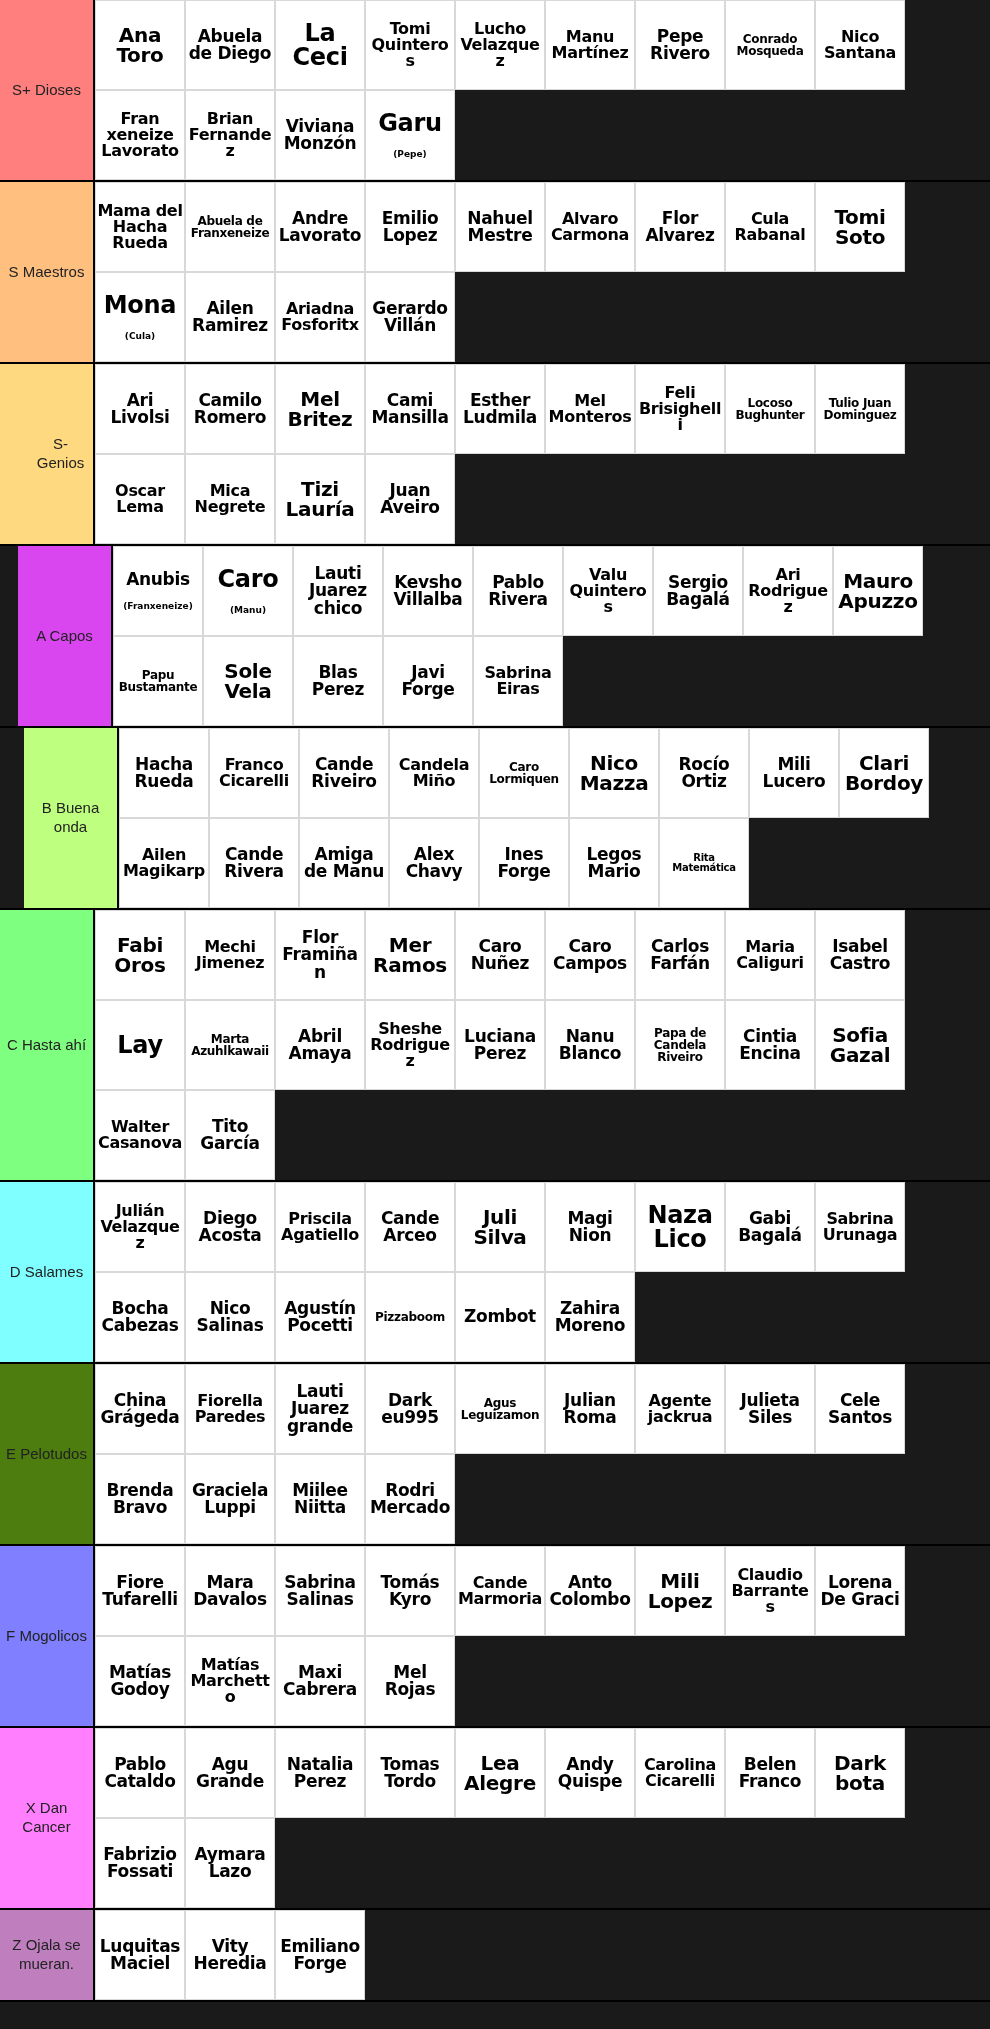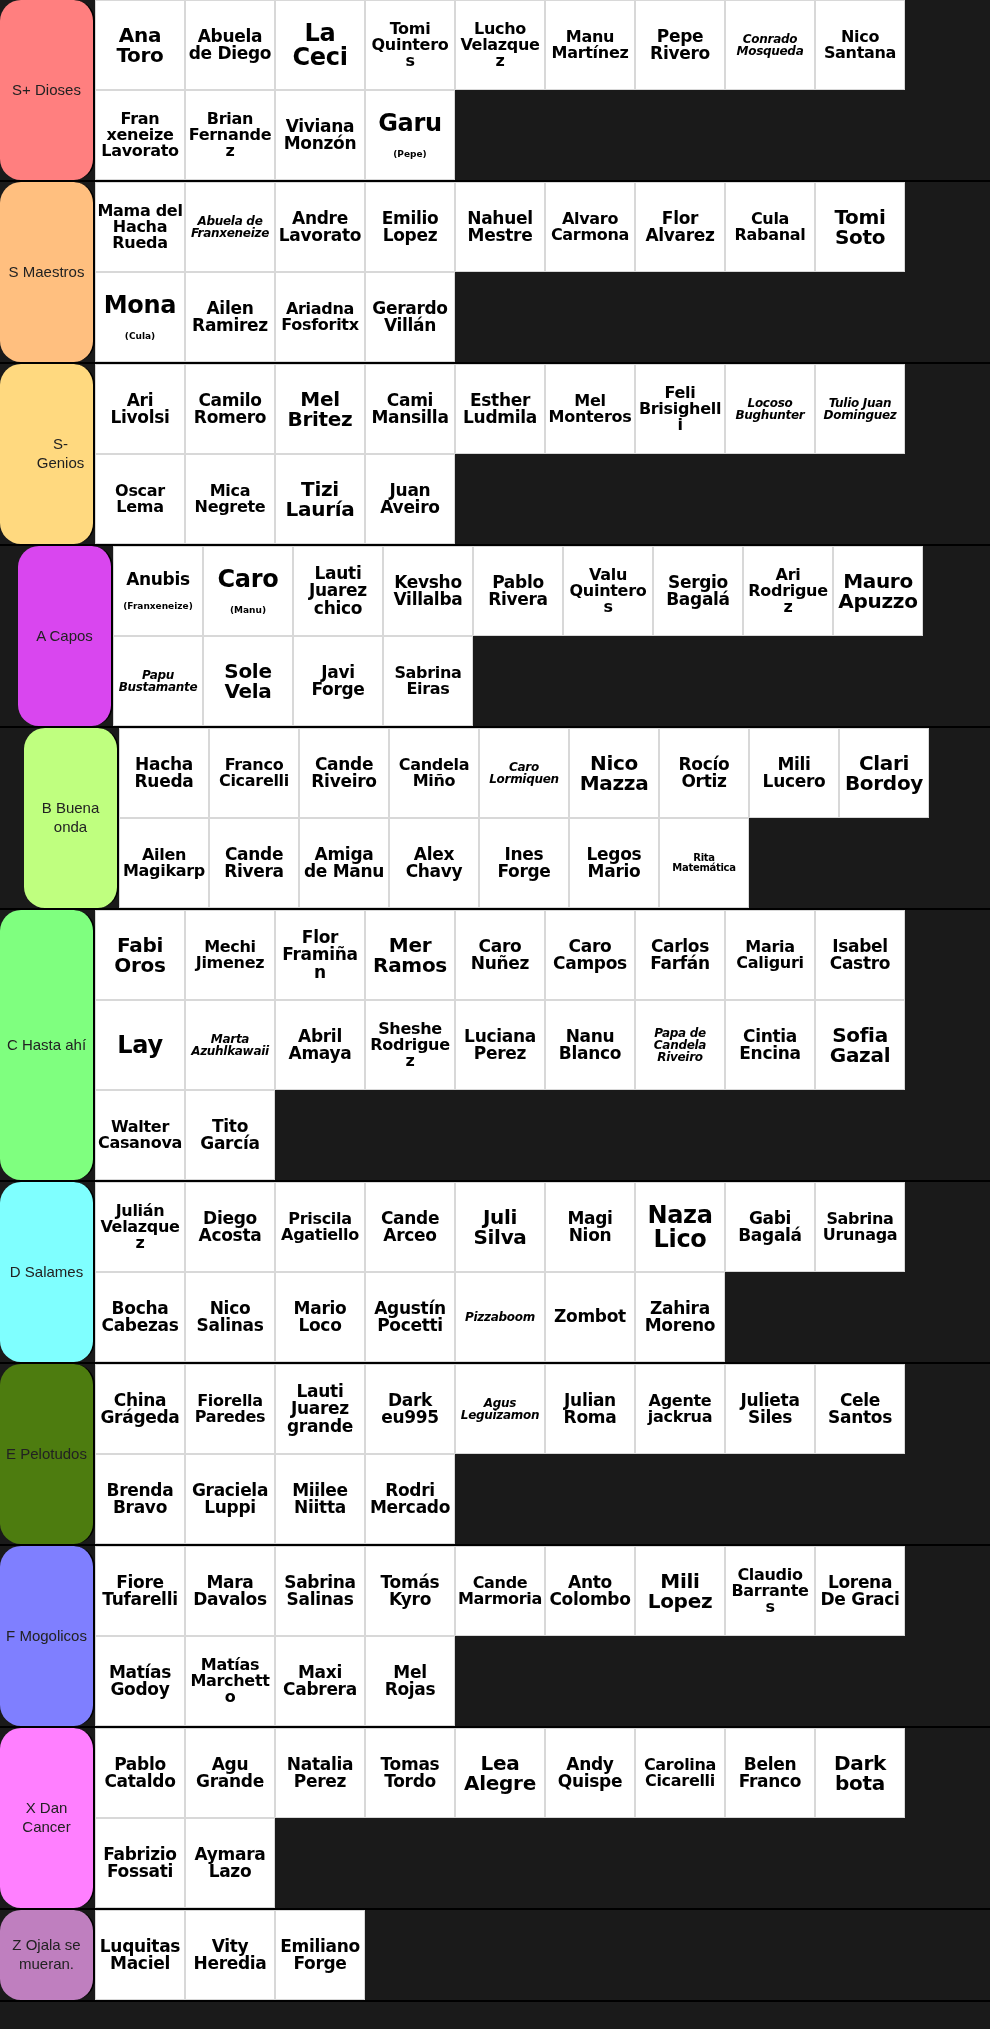--- a/index.html
+++ b/index.html
@@ -37,21 +37,20 @@
     font-family: "Liberation Sans", sans-serif;
     font-size: 15px;
     line-height: 1.25;
     color: #222;
     padding: 2px 3px;
     box-sizing: border-box;
     border-right: 2px solid #000;
     word-wrap: break-word;
     overflow-wrap: break-word;
     hyphens: auto;
-    border-radius: 21px;
   }
   .tier-items {
     flex: 1 1 auto;
     display: flex;
     flex-wrap: wrap;
     align-content: flex-start;
     background: #1a1a1a;
   }
   .item {
     width: 90px;
@@ -85,21 +84,21 @@
     line-height: 1.05;
     margin-top: 14px;
     width: 100%;
     word-wrap: break-word;
   }
   
   .s-xl .item-name { font-size: 24px; }
   .s-lg .item-name { font-size: 20px; }
   .s-md .item-name { font-size: 17px; }
   .s-sm .item-name { font-size: 16px; }
-  .s-xs .item-name { font-size: 12px; font-style: italic; }
+  .s-xs .item-name { font-size: 12px; }
   .s-xxs .item-name { font-size: 10px; }
 
   
   #watermark {
     position: absolute;
     pointer-events: none;
   }
   #wm-grid {
     position: absolute;
     left: 655px;
@@ -296,20 +295,23 @@
           <div class="item s-lg">
             <div class="item-name">Mauro Apuzzo</div>
           </div>
           <div class="item s-xs">
             <div class="item-name">Papu Bustamante</div>
           </div>
           <div class="item s-lg">
             <div class="item-name">Sole Vela</div>
           </div>
           <div class="item s-md">
+            <div class="item-name">Blas Perez</div>
+          </div>
+          <div class="item s-md">
             <div class="item-name">Javi Forge</div>
           </div>
           <div class="item s-sm">
             <div class="item-name">Sabrina Eiras</div>
           </div>
         </div>
       </div>
       <div class="tier-row">
         <div class="tier-label" style="background: rgb(191, 255, 127); margin-left: 24px;">B Buena onda</div>
         <div class="tier-items">
@@ -456,23 +458,20 @@
             <div class="item-name">Gabi Bagalá</div>
           </div>
           <div class="item s-sm">
             <div class="item-name">Sabrina Urunaga</div>
           </div>
           <div class="item s-md">
             <div class="item-name">Bocha Cabezas</div>
           </div>
           <div class="item s-md">
             <div class="item-name">Nico Salinas</div>
-          </div>
-          <div class="item s-md">
-            <div class="item-name">Mario Loco</div>
           </div>
           <div class="item s-md">
             <div class="item-name">Agustín Pocetti</div>
           </div>
           <div class="item s-xs">
             <div class="item-name">Pizzaboom</div>
           </div>
           <div class="item s-md">
             <div class="item-name">Zombot</div>
           </div>

